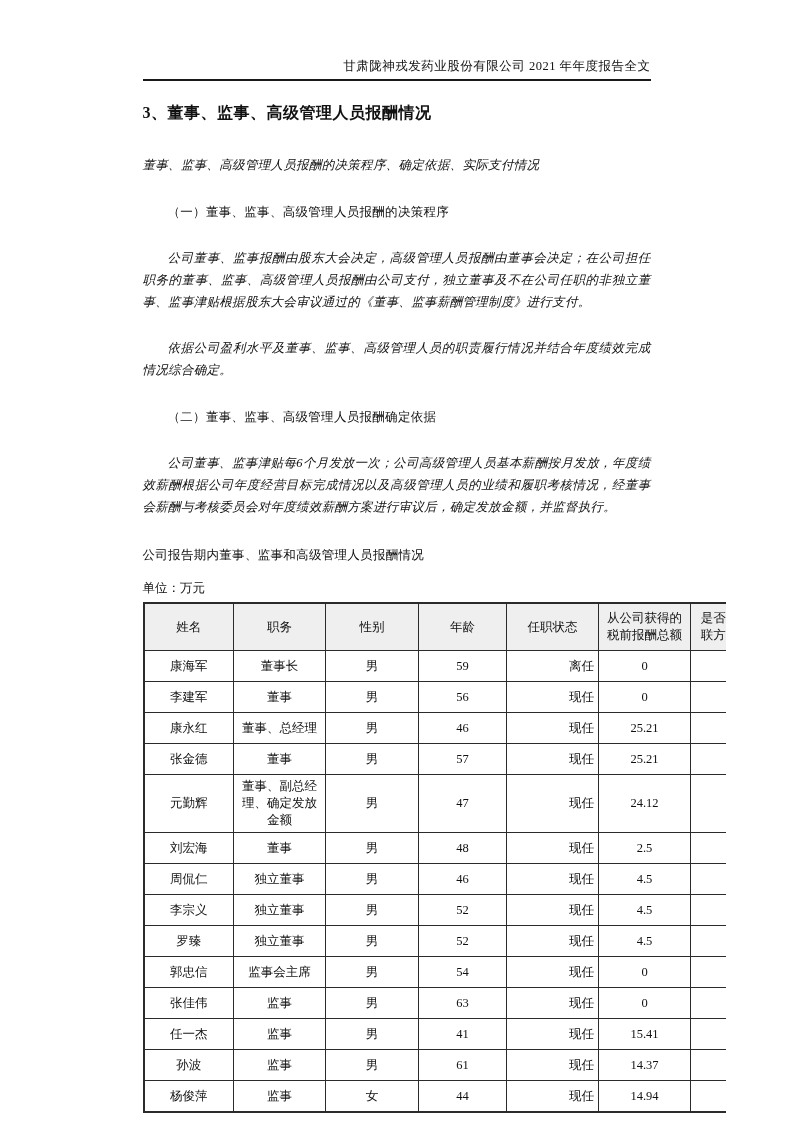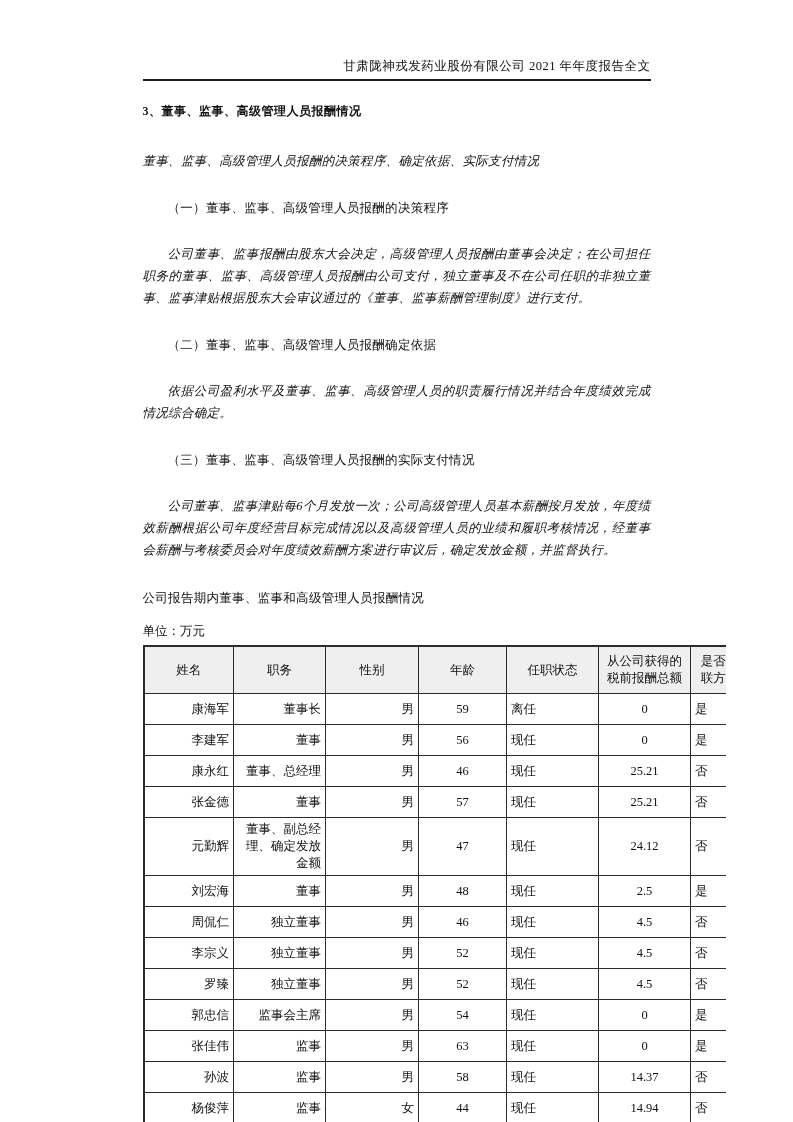--- a/index.html
+++ b/index.html
@@ -22,21 +22,21 @@
   }
   .doc-header {
     text-align: right;
     font-size: 12.5px;
     letter-spacing: 0.5px;
     padding-bottom: 4px;
     border-bottom: 2px solid #1a1a1a;
   }
   .section-title {
     margin: 22px 0 0 0;
-    font-size: 12px;
+    font-size: 16px;
     font-weight: bold;
     letter-spacing: 0.5px;
   }
   .para {
     margin: 0;
     margin-top: 24px;
     line-height: 22px;
     text-align: justify;
     letter-spacing: 0.3px;
   }
@@ -71,44 +71,43 @@
     background: #efefef;
     text-align: center;
     height: 40px;
     vertical-align: middle;
   }
   table.comp-table td {
     height: 24px;
     vertical-align: middle;
     background: #ffffff;
   }
-  td.al { text-align: right; padding-left: 6px; }
+  td.al { text-align: center; padding-left: 6px; }
   td.ar { text-align: center; padding-right: 2px; }
-  td.al-tight { text-align: left; padding-left: 2px; }
+  td.al-tight { text-align: right; padding-left: 2px; }
 </style>
 </head>
 <body>
 
 <div class="page">
 
   <div class="doc-header">甘肃陇神戎发药业股份有限公司 2021 年年度报告全文</div>
 
   <h1 class="section-title">3、董事、监事、高级管理人员报酬情况</h1>
 
   <p class="para" style="margin-top:30px;font-style:italic;">董事、监事、高级管理人员报酬的决策程序、确定依据、实际支付情况</p>
 
   <p class="para sub-heading">（一）董事、监事、高级管理人员报酬的决策程序</p>
 
   <p class="para indent">公司董事、监事报酬由股东大会决定，高级管理人员报酬由董事会决定；在公司担任职务的董事、监事、高级管理人员报酬由公司支付，独立董事及不在公司任职的非独立董事、监事津贴根据股东大会审议通过的《董事、监事薪酬管理制度》进行支付。</p>
 
+  <p class="para indent">依据公司盈利水平及董事、监事、高级管理人员的职责履行情况并结合年度绩效完成情况综合确定。</p>
+
   <p class="para sub-heading">（二）董事、监事、高级管理人员报酬确定依据</p>
 
-  <p class="para indent">依据公司盈利水平及董事、监事、高级管理人员的职责履行情况并结合年度绩效完成情况综合确定。</p>
-
-  <p class="para sub-heading">（三）董事、监事、高级管理人员报酬的实际支付情况</p>
 
   <p class="para indent">公司董事、监事津贴每6个月发放一次；公司高级管理人员基本薪酬按月发放，年度绩效薪酬根据公司年度经营目标完成情况以及高级管理人员的业绩和履职考核情况，经董事会薪酬与考核委员会对年度绩效薪酬方案进行审议后，确定发放金额，并监督执行。</p>
 
   <p class="para table-caption">公司报告期内董事、监事和高级管理人员报酬情况</p>
 
   <div class="unit-label">单位：万元</div>
 
   <table class="comp-table">
     <colgroup>
       <col style="width:90px">
@@ -224,24 +223,33 @@
         <tr>
           <td class="al">张佳伟</td>
           <td class="al">监事</td>
           <td class="al">男</td>
           <td class="ar">63</td>
           <td class="al-tight">现任</td>
           <td class="ar">0</td>
           <td class="al-tight">是</td>
         </tr>
         <tr>
+          <td class="al">任一杰</td>
+          <td class="al">监事</td>
+          <td class="al">男</td>
+          <td class="ar">41</td>
+          <td class="al-tight">现任</td>
+          <td class="ar">15.41</td>
+          <td class="al-tight">否</td>
+        </tr>
+        <tr>
           <td class="al">孙波</td>
           <td class="al">监事</td>
           <td class="al">男</td>
-          <td class="ar">58</td>
+          <td class="ar">61</td>
           <td class="al-tight">现任</td>
           <td class="ar">14.37</td>
           <td class="al-tight">否</td>
         </tr>
         <tr>
           <td class="al">杨俊萍</td>
           <td class="al">监事</td>
           <td class="al">女</td>
           <td class="ar">44</td>
           <td class="al-tight">现任</td>

